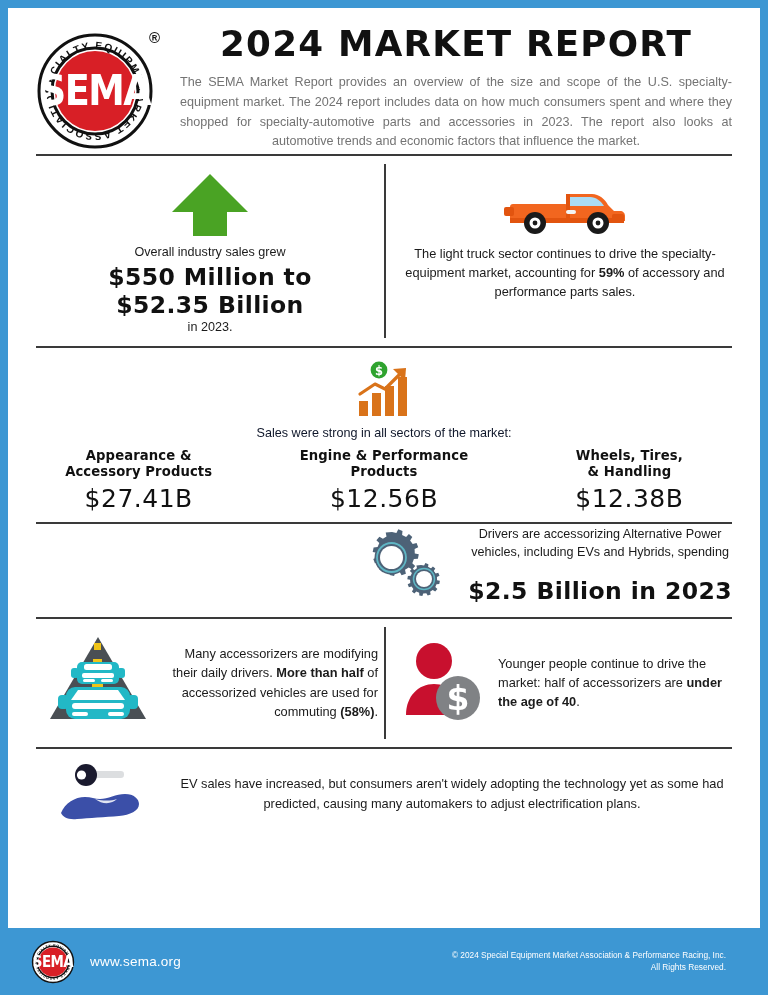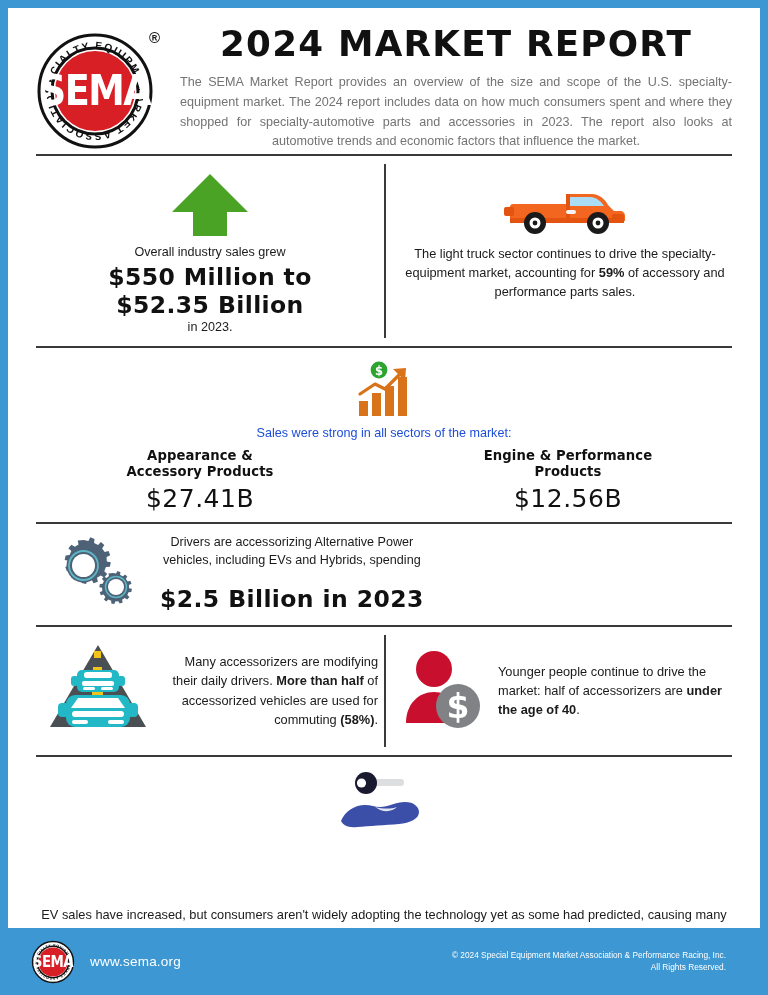--- a/index.html
+++ b/index.html
@@ -159,21 +159,21 @@
   .body-text b { font-weight: bold; }
 
   
   .truck-icon { margin: 6px auto 2px auto; display:block; }
 
   
   .sec3 { padding: 10px 28px 8px 28px; text-align: center; }
   .chart-icon { display: block; margin: 2px auto 0 auto; }
   .sec3-lead {
     font-size: 12.6px;
-    color: #1d4ed8;
+    color: #0f172a;
     margin: 4px 0 8px 0;
   }
   .sector-row {
     display: flex;
     align-items: flex-start;
     justify-content: space-between;
     padding: 0 4px;
     gap: 48px;
   }
   .sector {
@@ -194,24 +194,24 @@
     font-weight: normal;
     font-size: 25px;
     letter-spacing: 0.5px;
     color: #111111;
     line-height: 1.2;
     margin-top: 4px;
   }
 
   
   .sec4 {
-    padding: 10px 28px 10px 28px;
+    padding: 2px 28px 10px 28px;
     display: flex;
     align-items: center;
-    justify-content: flex-start;
+    justify-content: flex-end;
     border-radius: 22px;
   }
   .sec4 .icon-col { flex: 0 0 120px; text-align: center; }
   .sec4 .text-col { flex: 0 0 auto; text-align: center; padding-left: 4px; }
   .sec4 .lead {
     font-size: 12.6px;
     color: #1b1b1b;
     line-height: 1.42;
   }
   .sec4 .big-stat { font-size: 23.5px; margin-top: 16px; }
@@ -223,21 +223,20 @@
   .sec5 .icon-slot { flex: 0 0 auto; }
   .sec5 .txt-slot  { flex: 1 1 auto; padding-left: 10px; }
   .sec5 .txt-slot .body-text { text-align: right; margin: 0; }
   .sec5 .col-right .txt-slot .body-text { text-align: left; }
 
   
   .sec6 {
     padding: 12px 28px 14px 28px;
     display: flex;
     align-items: center;
-    flex-direction: column;
   }
   .sec6 .icon-col { flex: 0 0 136px; text-align: center; }
   .sec6 .text-col { flex: 1 1 auto; text-align: center; }
   .sec6 .body-text { margin: 0; font-size: 12.8px; line-height: 1.5; }
 
   
   .footer {
     position: absolute;
     left: 0;
     bottom: 0;
@@ -363,20 +362,27 @@
             <span>Accessory Products</span>
           </div>
           <div class="sector-value">$27.41B</div>
         </div>
         <div class="sector">
           <div class="sector-name">
             <span>Engine &amp; Performance</span><br>
             <span>Products</span>
           </div>
           <div class="sector-value">$12.56B</div>
+        </div>
+        <div class="sector">
+          <div class="sector-name">
+            <span>Wheels, Tires,</span><br>
+            <span>&amp; Handling</span>
+          </div>
+          <div class="sector-value">$12.38B</div>
         </div>
       </div>
     </div>
 
     <div class="hrule"></div>
 
     <div class="section sec4">
       <div class="icon-col">
         <svg width="92" height="76" viewBox="0 0 92 76" aria-hidden="true">
           <g fill="#4d6277">

